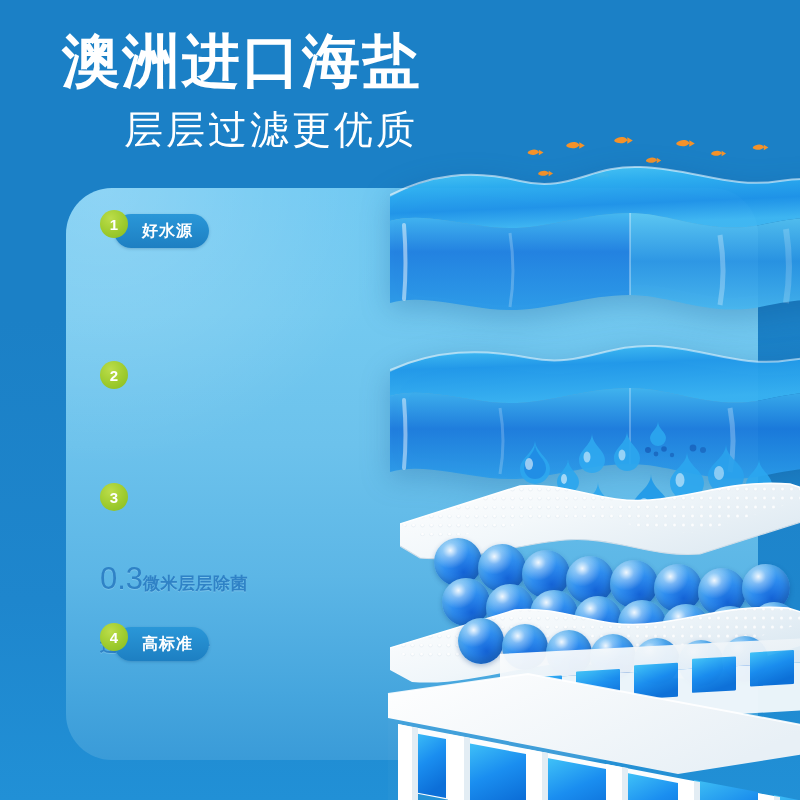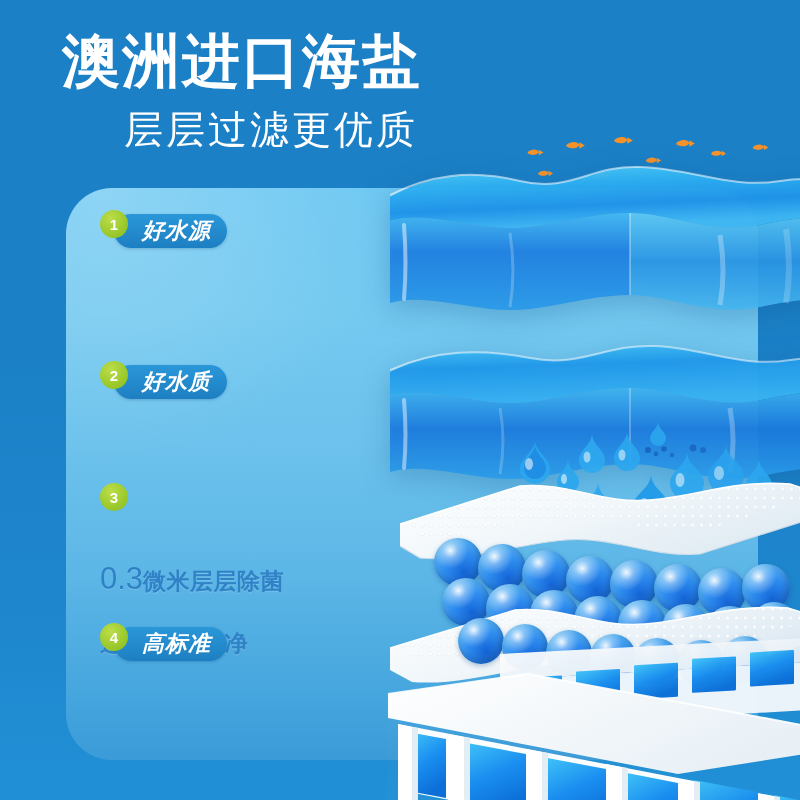--- a/index.html
+++ b/index.html
@@ -151,27 +151,26 @@
     top: 0;
     height: 34px;
     border-radius: 17px;
     background: linear-gradient(180deg, #2a97d8 0%, #1d7fc2 100%);
     display: flex;
     align-items: center;
     padding: 0 16px 0 28px;
     box-shadow: 0 1px 3px rgba(10,60,110,0.25);
   }
   .pill-label {
-    font-size: 22px;
+    font-size: 16px;
     font-weight: 700;
     color: #ffffff;
     letter-spacing: 1px;
     line-height: 1;
     white-space: nowrap;
-    font-style: italic;
   }
   .num-circle {
     position: absolute;
     left: 0;
     top: -4px;
     width: 28px;
     height: 28px;
     border-radius: 50%;
     background: radial-gradient(circle at 38% 30%, #bcdd4a 0%, #9ecb2e 55%, #87bb22 100%);
     display: flex;
@@ -198,21 +197,21 @@
   }
   .f2 .body-text, .f3 .body-text, .f4 .body-text { color: #2f82c6; }
   .f4 .body-text { color: #3d90cf; }
 
   .big-num {
     font-size: 31px;
     font-weight: 400;
     letter-spacing: 0px;
   }
   .inline-rest {
-    font-size: 23px;
+    font-size: 17px;
     font-weight: 700;
   }
 
   .note {
     margin-top: 7px;
     font-size: 13px;
     font-weight: 700;
     color: #2b7ec2;
     letter-spacing: 0.5px;
     line-height: 1.2;
@@ -546,23 +545,20 @@
           <span class="pill-label">好水源</span>
         </div>
         <div class="num-circle">
           <span>1</span>
         </div>
       </div>
     </div>
 
     <div class="feature f2">
       <div class="badge-row">
-        <div class="pill">
-          <span class="pill-label">好水质</span>
-        </div>
         <div class="num-circle">
           <span>2</span>
         </div>
       </div>
     </div>
 
     <div class="feature f3">
       <div class="badge-row">
         <div class="num-circle">
           <span>3</span>

